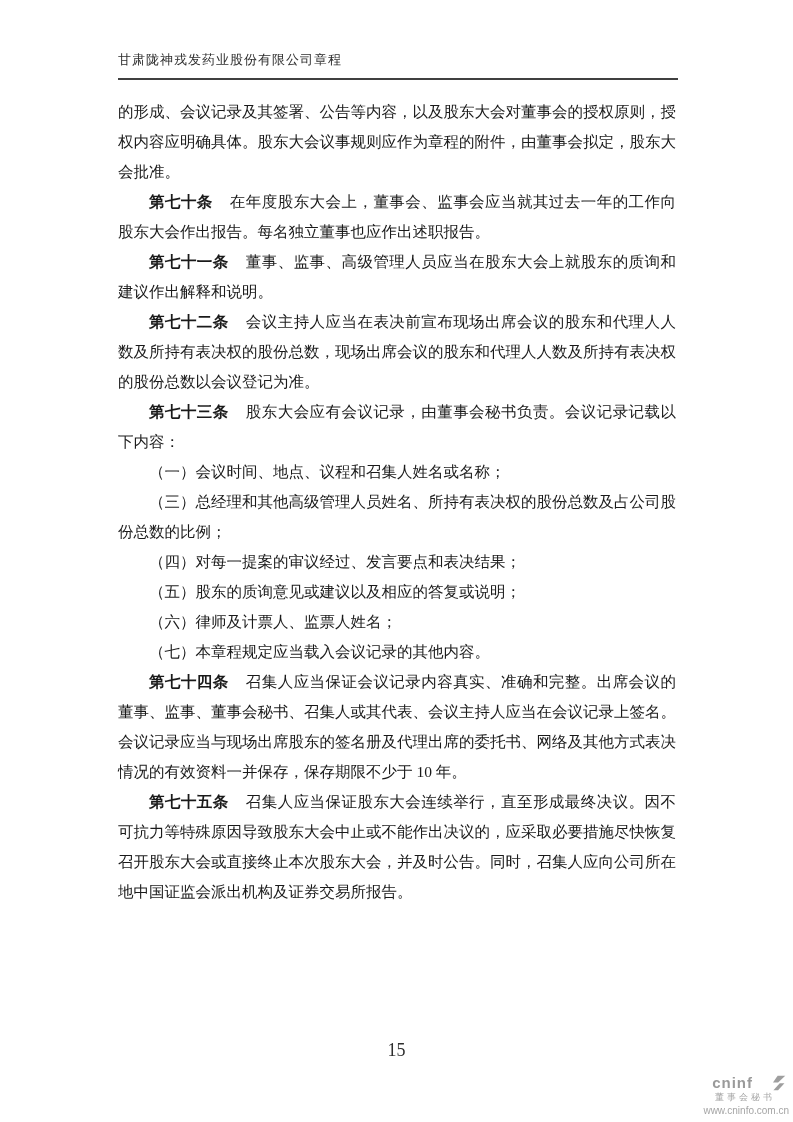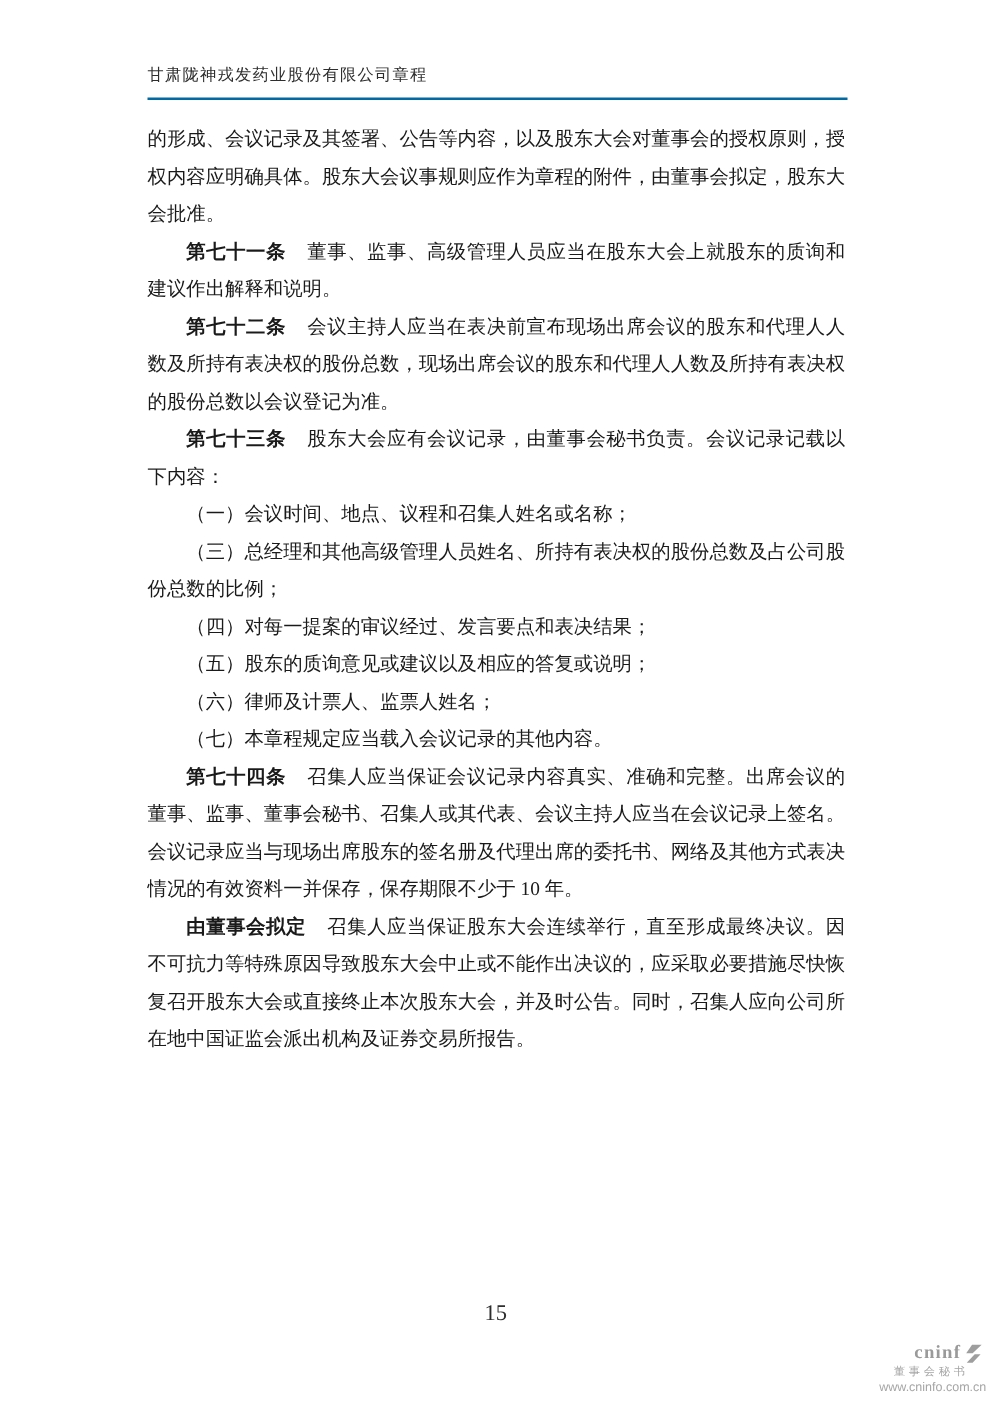--- a/index.html
+++ b/index.html
@@ -15,21 +15,21 @@
   }
   .doc-header {
     position: absolute;
     left: 118px;
     right: 115px;
     top: 51px;
     font-size: 13px;
     letter-spacing: 1px;
     color: #2e2e2e;
     padding-bottom: 9px;
-    border-bottom: 2px solid #0369a1;
+    border-bottom: 2px solid #404040;
   }
   .doc-body {
     position: absolute;
     left: 118px;
     width: 558px;
     top: 97px;
     font-size: 15.5px;
     line-height: 30px;
     text-align: justify;
     text-justify: inter-ideograph;
@@ -55,23 +55,22 @@
     display: flex;
     flex-direction: column;
     align-items: flex-end;
     color: #9e9e9e;
     font-family: "Liberation Sans", "DejaVu Sans", sans-serif;
     line-height: 1.15;
   }
   .brand-row {
     display: flex;
     align-items: flex-end;
-    gap: 1px;
+    gap: 17px;
     padding-right: 2px;
-    font-family: Liberation Serif, serif;
   }
   .brand-text {
     font-size: 15px;
     font-weight: 700;
     letter-spacing: 1px;
     color: #9a9a9a;
   }
   .swirl { width: 17px; height: 17px; display: block; }
   .cn-name {
     font-size: 9px;
@@ -92,20 +91,23 @@
 <div class="page">
 
   <div class="doc-header">甘肃陇神戎发药业股份有限公司章程</div>
 
   <div class="doc-body">
 
     <p class="para-flush">
       <span>的形成、会议记录及其签署、公告等内容，以及股东大会对董事会的授权原则，授权内容应明确具体。股东大会议事规则应作为章程的附件，由董事会拟定，股东大会批准。</span>
     </p>
 
+    <p class="para-indent">
+      <span class="art-num">第七十条</span><span>在年度股东大会上，董事会、监事会应当就其过去一年的工作向股东大会作出报告。每名独立董事也应作出述职报告。</span>
+    </p>
 
     <p class="para-indent">
       <span class="art-num">第七十一条</span><span>董事、监事、高级管理人员应当在股东大会上就股东的质询和建议作出解释和说明。</span>
     </p>
 
     <p class="para-indent">
       <span class="art-num">第七十二条</span><span>会议主持人应当在表决前宣布现场出席会议的股东和代理人人数及所持有表决权的股份总数，现场出席会议的股东和代理人人数及所持有表决权的股份总数以会议登记为准。</span>
     </p>
 
     <p class="para-indent">
@@ -117,21 +119,21 @@
     <p class="para-indent">（四）对每一提案的审议经过、发言要点和表决结果；</p>
     <p class="para-indent">（五）股东的质询意见或建议以及相应的答复或说明；</p>
     <p class="para-indent">（六）律师及计票人、监票人姓名；</p>
     <p class="para-indent">（七）本章程规定应当载入会议记录的其他内容。</p>
 
     <p class="para-indent">
       <span class="art-num">第七十四条</span><span>召集人应当保证会议记录内容真实、准确和完整。出席会议的董事、监事、董事会秘书、召集人或其代表、会议主持人应当在会议记录上签名。会议记录应当与现场出席股东的签名册及代理出席的委托书、网络及其他方式表决情况的有效资料一并保存，保存期限不少于 10 年。</span>
     </p>
 
     <p class="para-indent">
-      <span class="art-num">由董事会拟定</span><span>召集人应当保证股东大会连续举行，直至形成最终决议。因不可抗力等特殊原因导致股东大会中止或不能作出决议的，应采取必要措施尽快恢复召开股东大会或直接终止本次股东大会，并及时公告。同时，召集人应向公司所在地中国证监会派出机构及证券交易所报告。</span>
+      <span class="art-num">第七十五条</span><span>召集人应当保证股东大会连续举行，直至形成最终决议。因不可抗力等特殊原因导致股东大会中止或不能作出决议的，应采取必要措施尽快恢复召开股东大会或直接终止本次股东大会，并及时公告。同时，召集人应向公司所在地中国证监会派出机构及证券交易所报告。</span>
     </p>
 
   </div>
 
   <div class="page-number">15</div>
 
   <div class="footer-watermark">
     <div class="brand-row">
       <span class="brand-text">cninf</span>
       <svg class="swirl" viewBox="0 0 20 20" aria-hidden="true">

